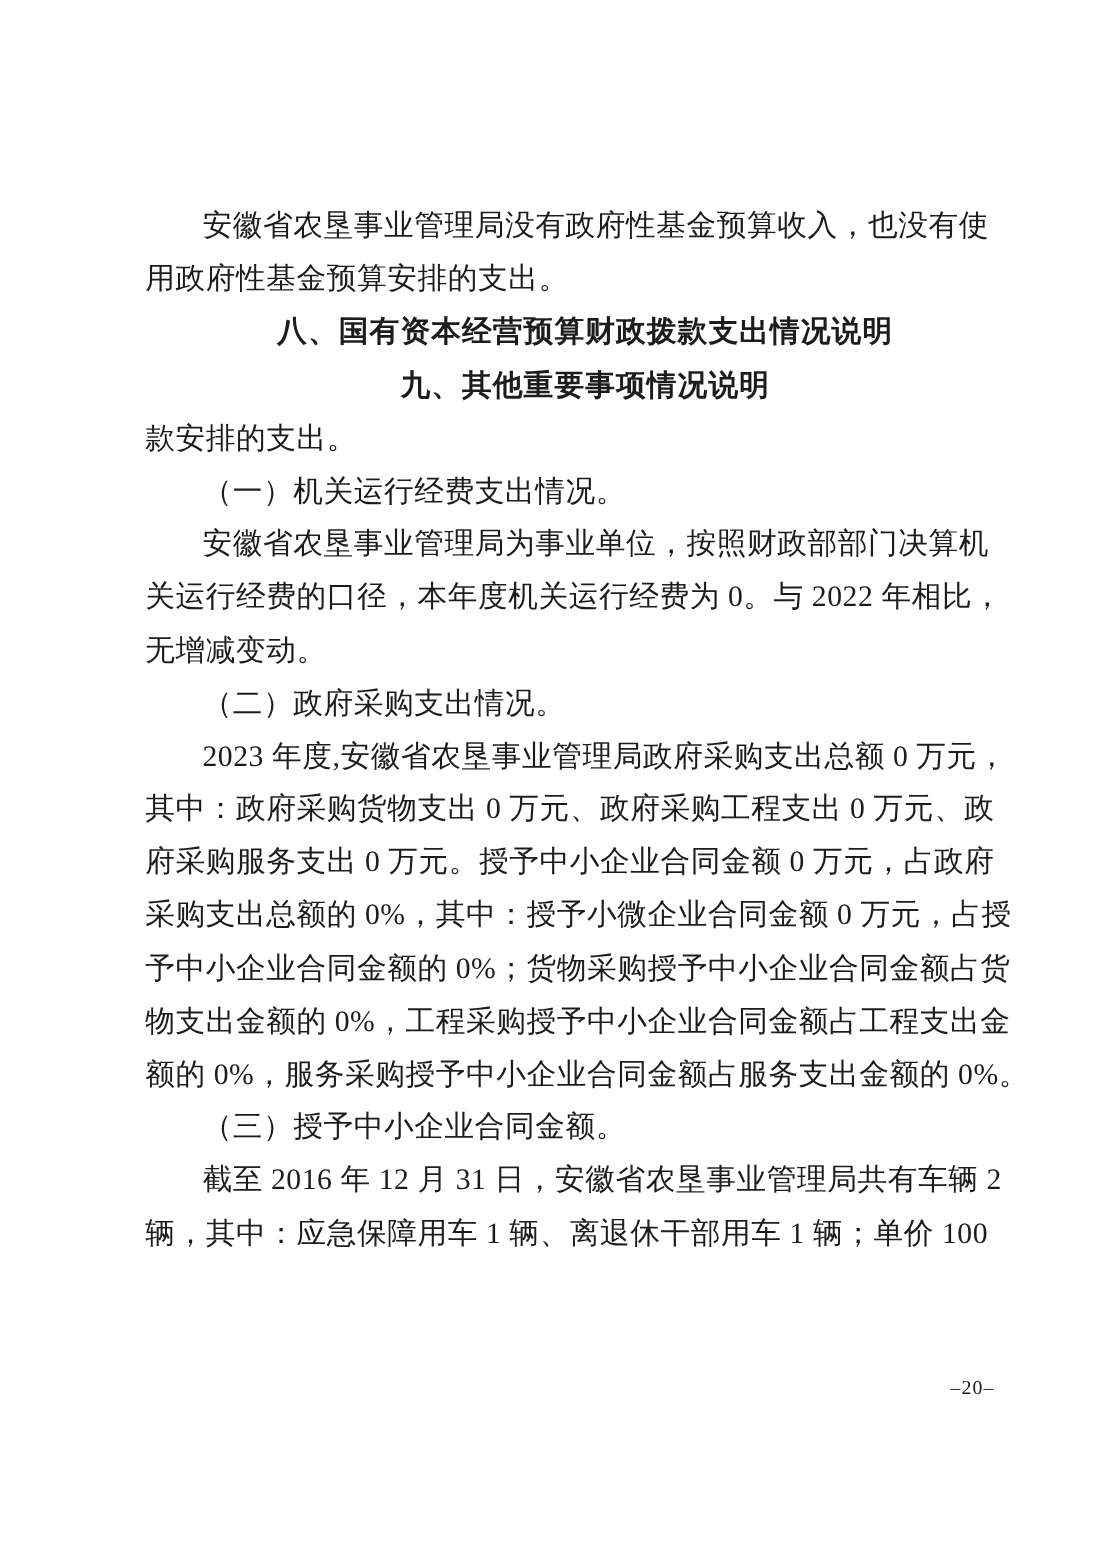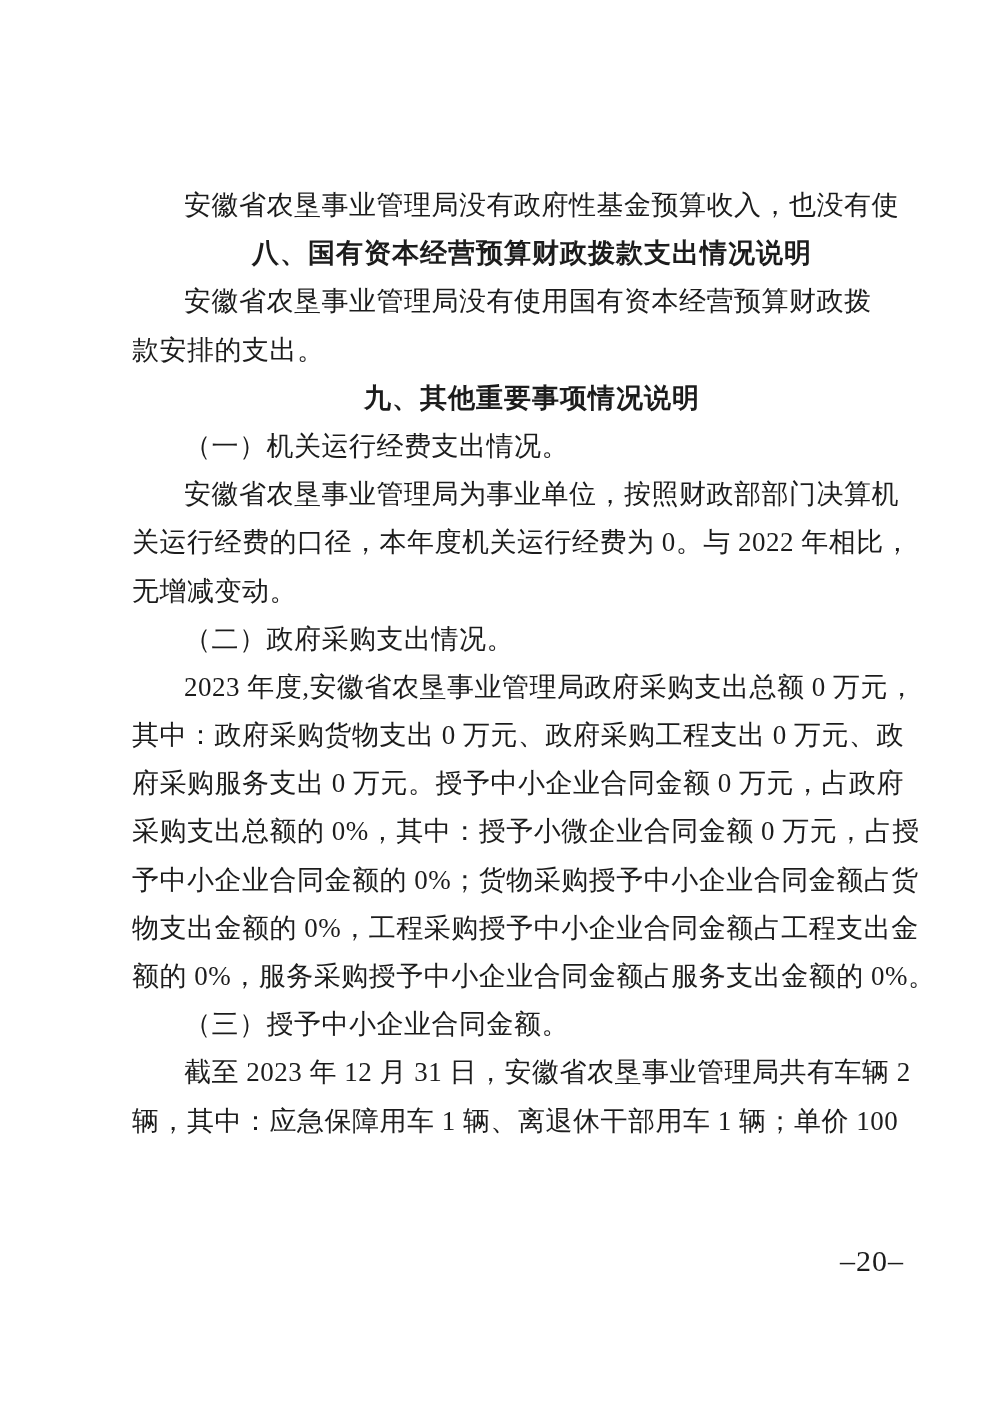--- a/index.html
+++ b/index.html
@@ -39,46 +39,46 @@
     letter-spacing: 1px;
     text-align: center;
   }
   .line.h2 {
     font-weight: 400;
   }
   .page-number {
     position: absolute;
     top: 1246px;
     right: 128px;
-    font-size: 30px;
+    font-size: 18px;
     line-height: 30px;
     letter-spacing: 1px;
     color: #1c1c1c;
   }
 </style>
 </head>
 <body>
 
 <div class="page">
   <div class="text-block">
       <div class="line body indent">安徽省农垦事业管理局没有政府性基金预算收入，也没有使</div>
+      <div class="line body">用政府性基金预算安排的支出。</div>
       <div class="line h1 indent">八、国有资本经营预算财政拨款支出情况说明</div>
-      <div class="line body indent">安徽省农垦事业管理局没有使用国有资本经营预算财政拨</div>
+      <div class="line h1 indent">九、其他重要事项情况说明</div>
       <div class="line body">款安排的支出。</div>
-      <div class="line h1 indent">九、其他重要事项情况说明</div>
       <div class="line h2 indent">（一）机关运行经费支出情况。</div>
       <div class="line body indent">安徽省农垦事业管理局为事业单位，按照财政部部门决算机</div>
       <div class="line body">关运行经费的口径，本年度机关运行经费为 0。与 2022 年相比，</div>
       <div class="line body">无增减变动。</div>
       <div class="line h2 indent">（二）政府采购支出情况。</div>
       <div class="line body indent">2023 年度,安徽省农垦事业管理局政府采购支出总额 0 万元，</div>
       <div class="line body">其中：政府采购货物支出 0 万元、政府采购工程支出 0 万元、政</div>
       <div class="line body">府采购服务支出 0 万元。授予中小企业合同金额 0 万元，占政府</div>
       <div class="line body">采购支出总额的 0%，其中：授予小微企业合同金额 0 万元，占授</div>
       <div class="line body">予中小企业合同金额的 0%；货物采购授予中小企业合同金额占货</div>
       <div class="line body">物支出金额的 0%，工程采购授予中小企业合同金额占工程支出金</div>
       <div class="line body">额的 0%，服务采购授予中小企业合同金额占服务支出金额的 0%。</div>
       <div class="line h2 indent">（三）授予中小企业合同金额。</div>
-      <div class="line body indent">截至 2023 年 12 月 31 日，安徽省农垦事业管理局共有车辆 2</div>
+      <div class="line body indent">截至 2016 年 12 月 31 日，安徽省农垦事业管理局共有车辆 2</div>
       <div class="line body">辆，其中：应急保障用车 1 辆、离退休干部用车 1 辆；单价 100</div>
     </div>
   <div class="page-number">–20–</div>
 </div>
 
 </body></html>

